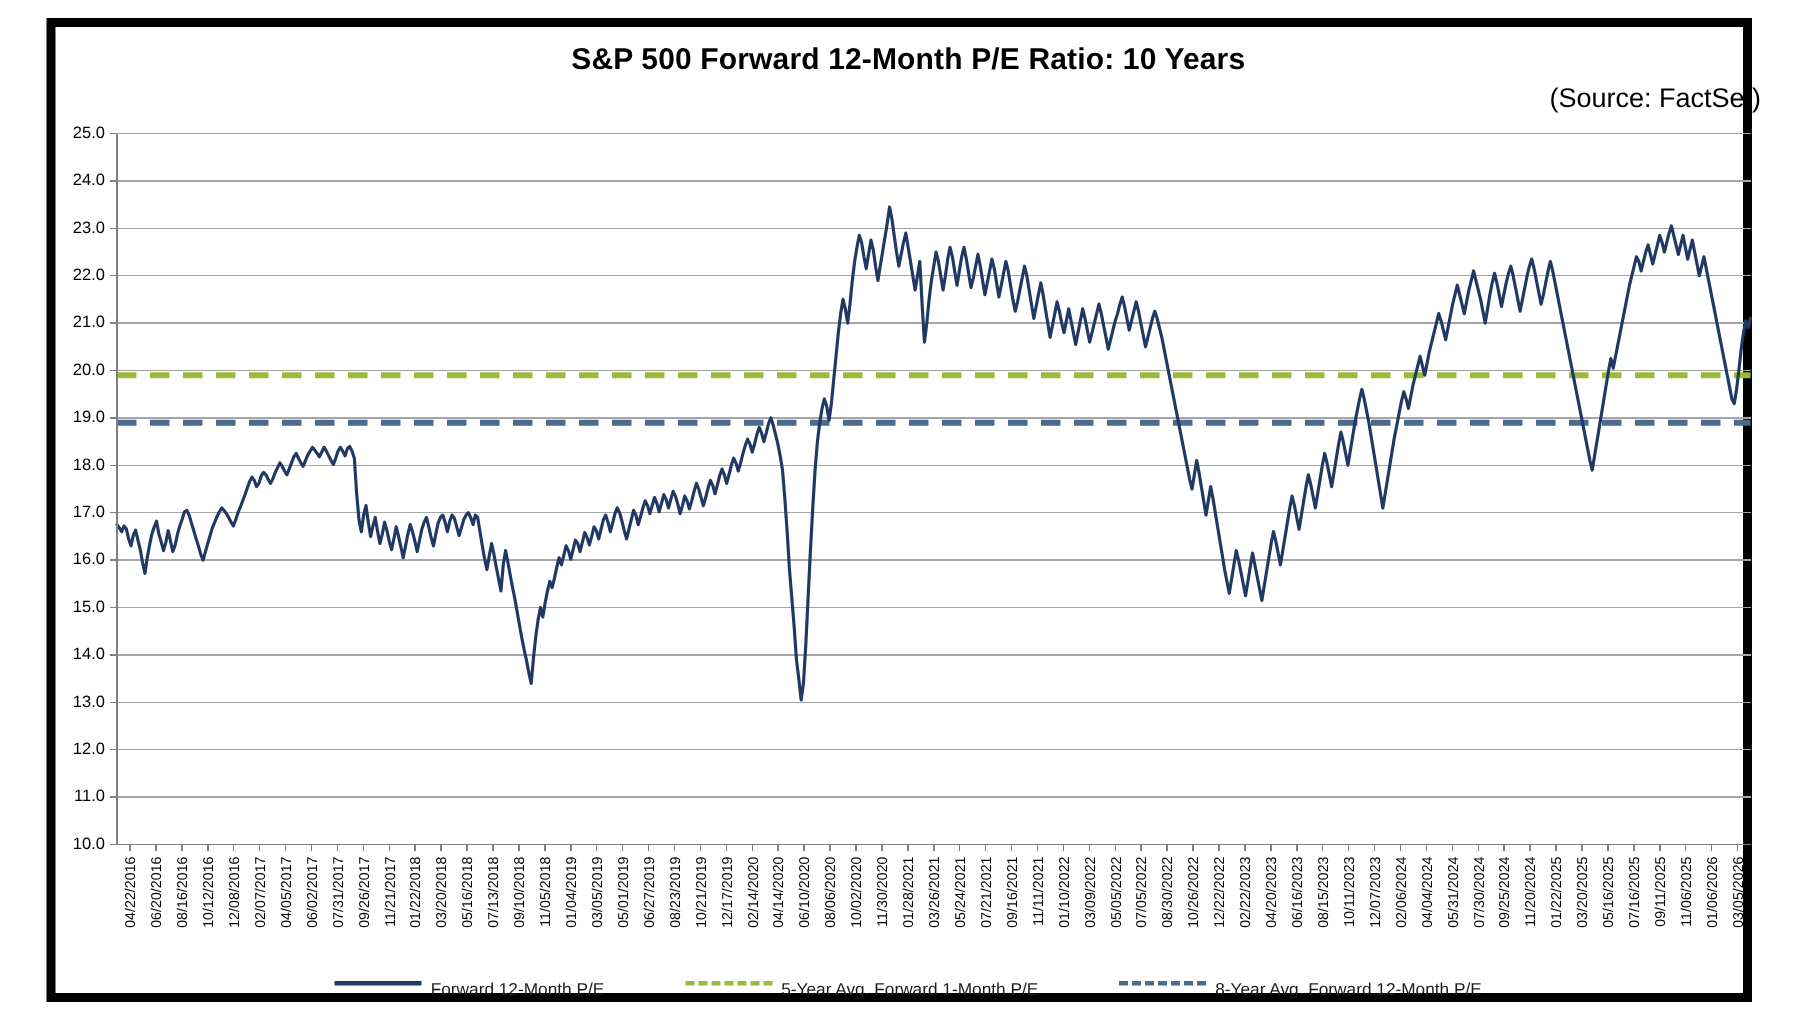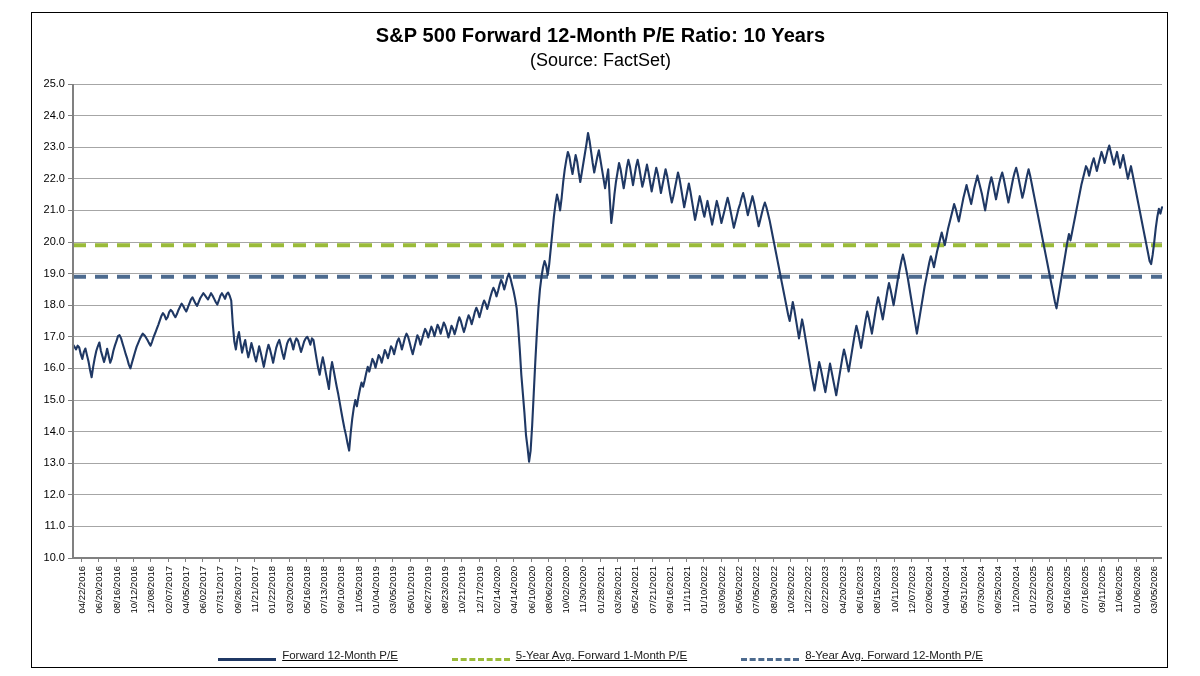--- a/index.html
+++ b/index.html
@@ -18,21 +18,21 @@
     width: 1200px;
     height: 676px;
     background: #ffffff;
   }
   #chart-frame {
     position: absolute;
     left: 31px;
     top: 12px;
     width: 1137px;
     height: 656px;
-    border: 1px solid #000000;
+    border: 6px solid #000000;
     background: #ffffff;
     box-sizing: border-box;
   }
   #titles {
     position: absolute;
     left: 0;
     top: 10px;
     width: 1137px;
     text-align: center;
     pointer-events: none;
@@ -43,20 +43,21 @@
     color: #000000;
     letter-spacing: 0.1px;
     line-height: 24px;
   }
   #chart-subtitle {
     font-size: 18px;
     font-weight: normal;
     color: #000000;
     line-height: 22px;
     margin-top: 2px;
+    text-align: right;
   }
   #plot-svg {
     position: absolute;
     left: 0;
     top: 0;
   }
   .ytick-label {
     font-size: 11px;
     fill: #000000;
     font-family: "Liberation Sans", sans-serif;
@@ -89,21 +90,21 @@
     left: 0;
     top: 636px;
     width: 1137px;
     display: flex;
     justify-content: center;
     align-items: center;
     gap: 54px;
   }
   .legend-entry {
     display: flex;
-    align-items: flex-end;
+    align-items: flex-start;
     gap: 6px;
     text-decoration: underline;
   }
   .legend-label {
     font-size: 11.5px;
     color: #1a1a1a;
     white-space: nowrap;
   }
   .legend-swatch {
     display: inline-block;

